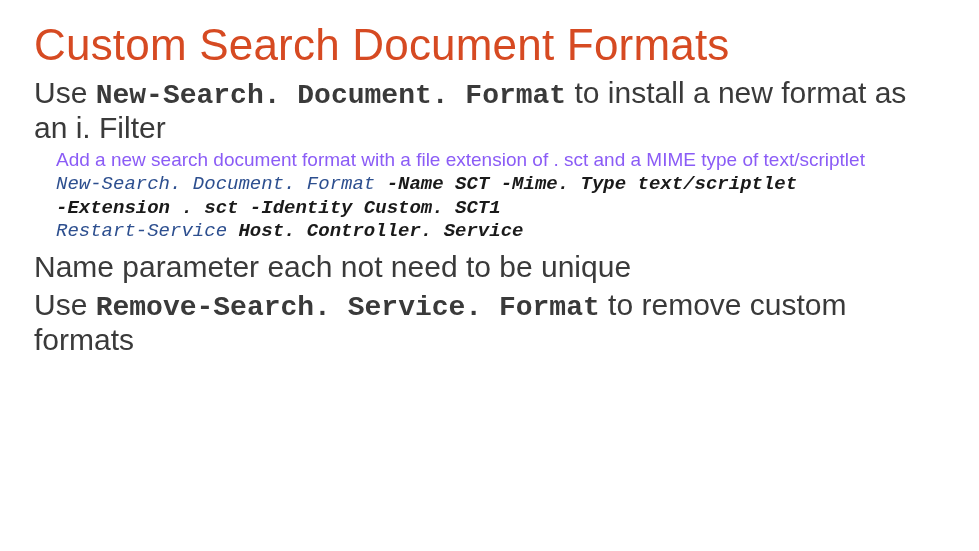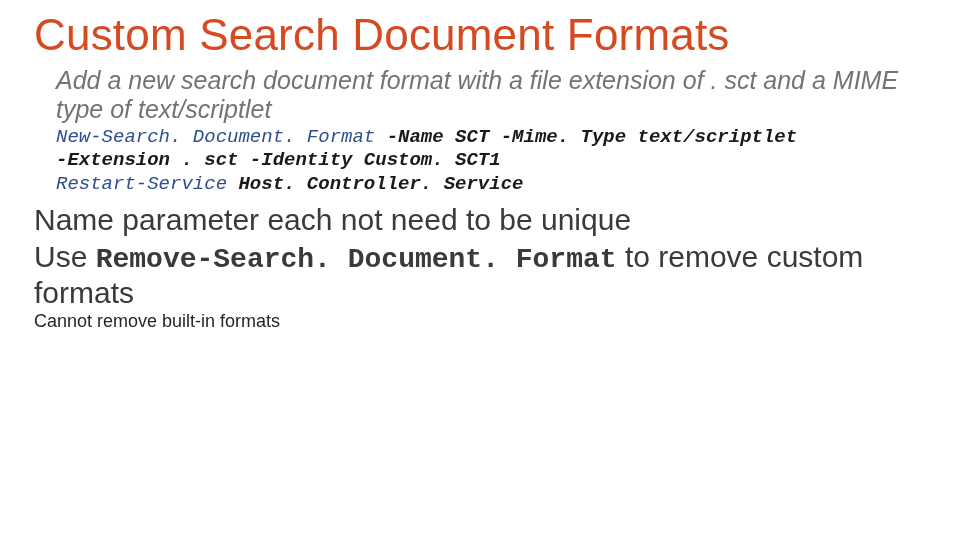--- a/index.html
+++ b/index.html
@@ -6,21 +6,21 @@
     margin: 0;
     padding: 0;
     width: 979px;
     height: 551px;
     background: #ffffff;
     font-family: "Segoe UI Light", "Segoe UI", Arial, sans-serif;
     color: #262626;
     overflow: hidden;
   }
   .slide {
-    padding: 10px 34px 0 34px;
+    padding: 20px 34px 0 34px;
   }
   .title {
     font-size: 44px;
     font-weight: 300;
     color: #d64a22;
     margin: 0 0 6px 0;
     letter-spacing: 0.2px;
   }
   .sub {
     font-size: 30px;
@@ -29,24 +29,23 @@
     line-height: 1.12;
     margin: 4px 0 2px 0;
   }
   .sub .cmd-inline {
     font-family: "Consolas", "Courier New", monospace;
     font-weight: 700;
     color: #3a3a3a;
     font-size: 28px;
   }
   .note {
-    font-size: 25px;
+    font-size: 19px;
     font-weight: 400;
-    font-style: italic;
-    color: #737373;
+    color: #8b5cf6;
     margin: 4px 0 0 22px;
     line-height: 1.15;
     font-family: "Segoe UI", Arial, sans-serif;
   }
   .codeblock {
     font-family: "Consolas", "Courier New", monospace;
     font-size: 19px;
     font-weight: 700;
     color: #1a1a1a;
     margin: 2px 0 6px 22px;
@@ -67,29 +66,31 @@
     font-family: "Segoe UI", Arial, sans-serif;
   }
 </style>
 </head>
 <body>
 
 <div class="slide">
 
   <div class="title">Custom Search Document Formats</div>
 
+  <div class="sub">
+    <span>Use </span><span class="cmd-inline">New-Search. Document. Format</span><span> to install a new format as an i. Filter</span>
+  </div>
 
   <div class="note">Add a new search document format with a file extension of . sct and a MIME type of text/scriptlet</div>
 
   <div class="codeblock"><span class="kw">New-Search. Document. Format</span><span> -Name SCT -Mime. Type text/scriptlet</span>
 <span>-Extension . sct -Identity Custom. SCT1</span>
 <span class="kw">Restart-Service</span><span> Host. Controller. Service</span></div>
 
   <div class="sub">Name parameter each not need to be unique</div>
 
 
   <div class="sub">
-    <span>Use </span><span class="cmd-inline">Remove-Search. Document. Format</span><span> to remove custom formats</span>
+    <span>Use </span><span class="cmd-inline">Remove-Search. Service. Format</span><span> to remove custom formats</span>
   </div>
 
-  <div class="body-note">Cannot remove built-in formats</div>
 
 </div>
 
 </body></html>

